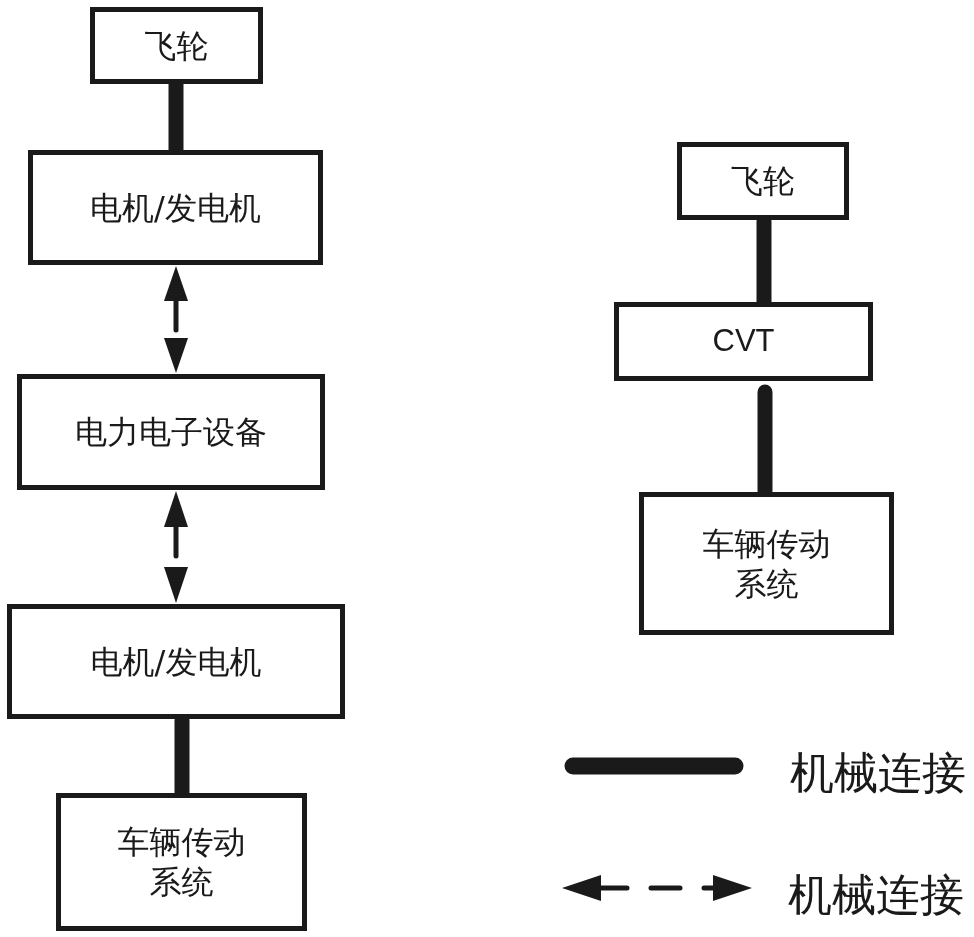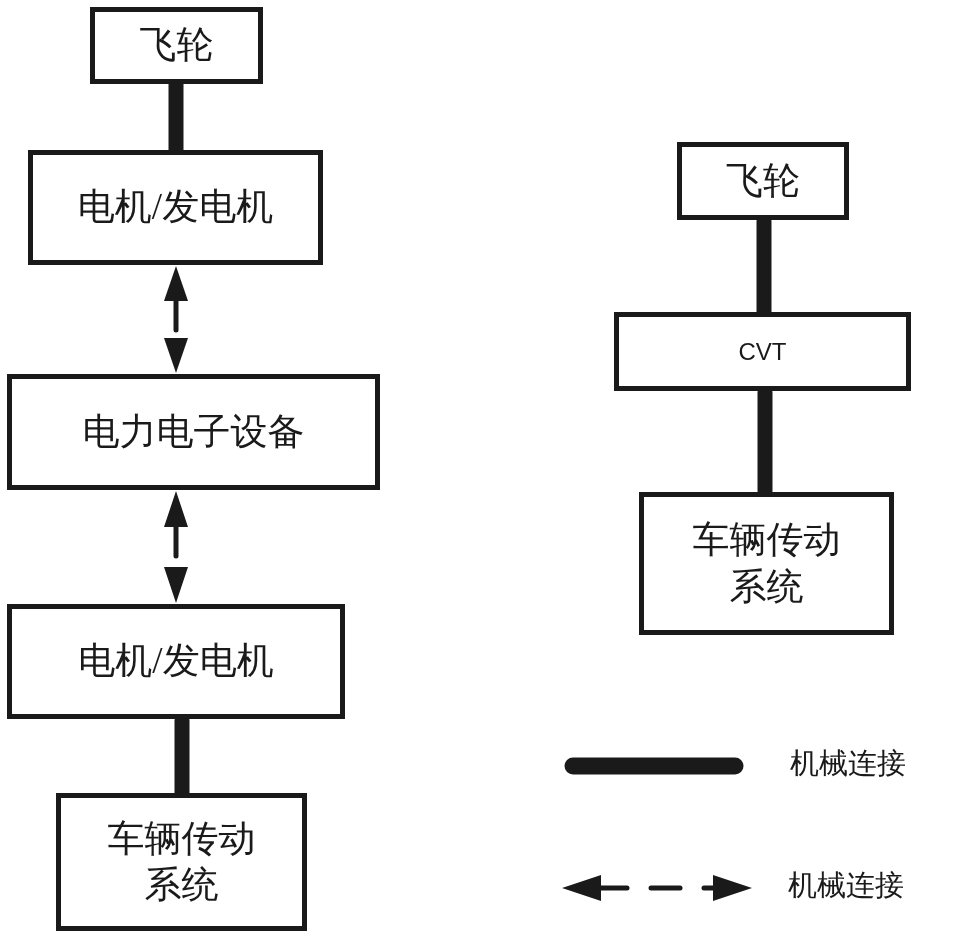--- a/index.html
+++ b/index.html
@@ -1,22 +1,22 @@
 <!DOCTYPE html>
 <html><head>
   <meta charset="utf-8">
   <style>
     html, body { margin: 0; padding: 0; background: #ffffff; }
     body { width: 974px; height: 937px; position: relative; overflow: hidden;
            font-family: "DejaVu Sans", "Liberation Sans", sans-serif; color: #1a1a1a; }
     .box { position: absolute; box-sizing: border-box; border: 5px solid #1a1a1a;
            background: #fff; display: flex; align-items: center; justify-content: center;
-           text-align: center; font-size: 37px; line-height: 1.25; font-family: Liberation Serif, serif; }
+           text-align: center; font-size: 32px; line-height: 1.25; }
     .box span { display: block; }
-    .legend-text { position: absolute; font-size: 29px; }
+    .legend-text { position: absolute; font-size: 44px; }
     svg.wires { position: absolute; left: 0; top: 0; }
   </style>
 </head>
 <body>
 
 <svg class="wires" width="974" height="937">
 
   <line x1="176" y1="84" x2="176" y2="152" stroke="#1a1a1a" stroke-width="15" stroke-linecap="round"></line>
 
   <g>
@@ -46,35 +46,35 @@
     <polygon points="752,888 713,875 713,901" fill="#1a1a1a"></polygon>
   </g>
 </svg>
 
 <div class="box" style="left:90px; top:7px; width:173px; height:77px;">
   <span>飞轮</span>
 </div>
 <div class="box" style="left:28px; top:150px; width:295px; height:115px;">
   <span>电机/发电机</span>
 </div>
-<div class="box" style="left:7px; top:374px; width:373px; height:116px;">
+<div class="box" style="left:17px; top:374px; width:308px; height:116px;">
   <span>电力电子设备</span>
 </div>
 <div class="box" style="left:7px; top:604px; width:338px; height:115px;">
   <span>电机/发电机</span>
 </div>
 <div class="box" style="left:56px; top:793px; width:251px; height:138px; flex-direction:column;">
   <span>车辆传动</span>
   <span>系统</span>
 </div>
 
 <div class="box" style="left:677px; top:142px; width:172px; height:78px;">
   <span>飞轮</span>
 </div>
-<div class="box" style="left:614px; top:312px; width:297px; height:79px; font-family:'Liberation Sans', sans-serif; font-size:24px;">
+<div class="box" style="left:614px; top:302px; width:259px; height:79px; font-family:'Liberation Sans', sans-serif; font-size:31px;">
   <span>CVT</span>
 </div>
 <div class="box" style="left:639px; top:492px; width:255px; height:143px; flex-direction:column;">
   <span>车辆传动</span>
   <span>系统</span>
 </div>
 
 <div class="legend-text" style="left:790px; top:744px;">机械连接</div>
 <div class="legend-text" style="left:788px; top:866px;">机械连接</div>
 

